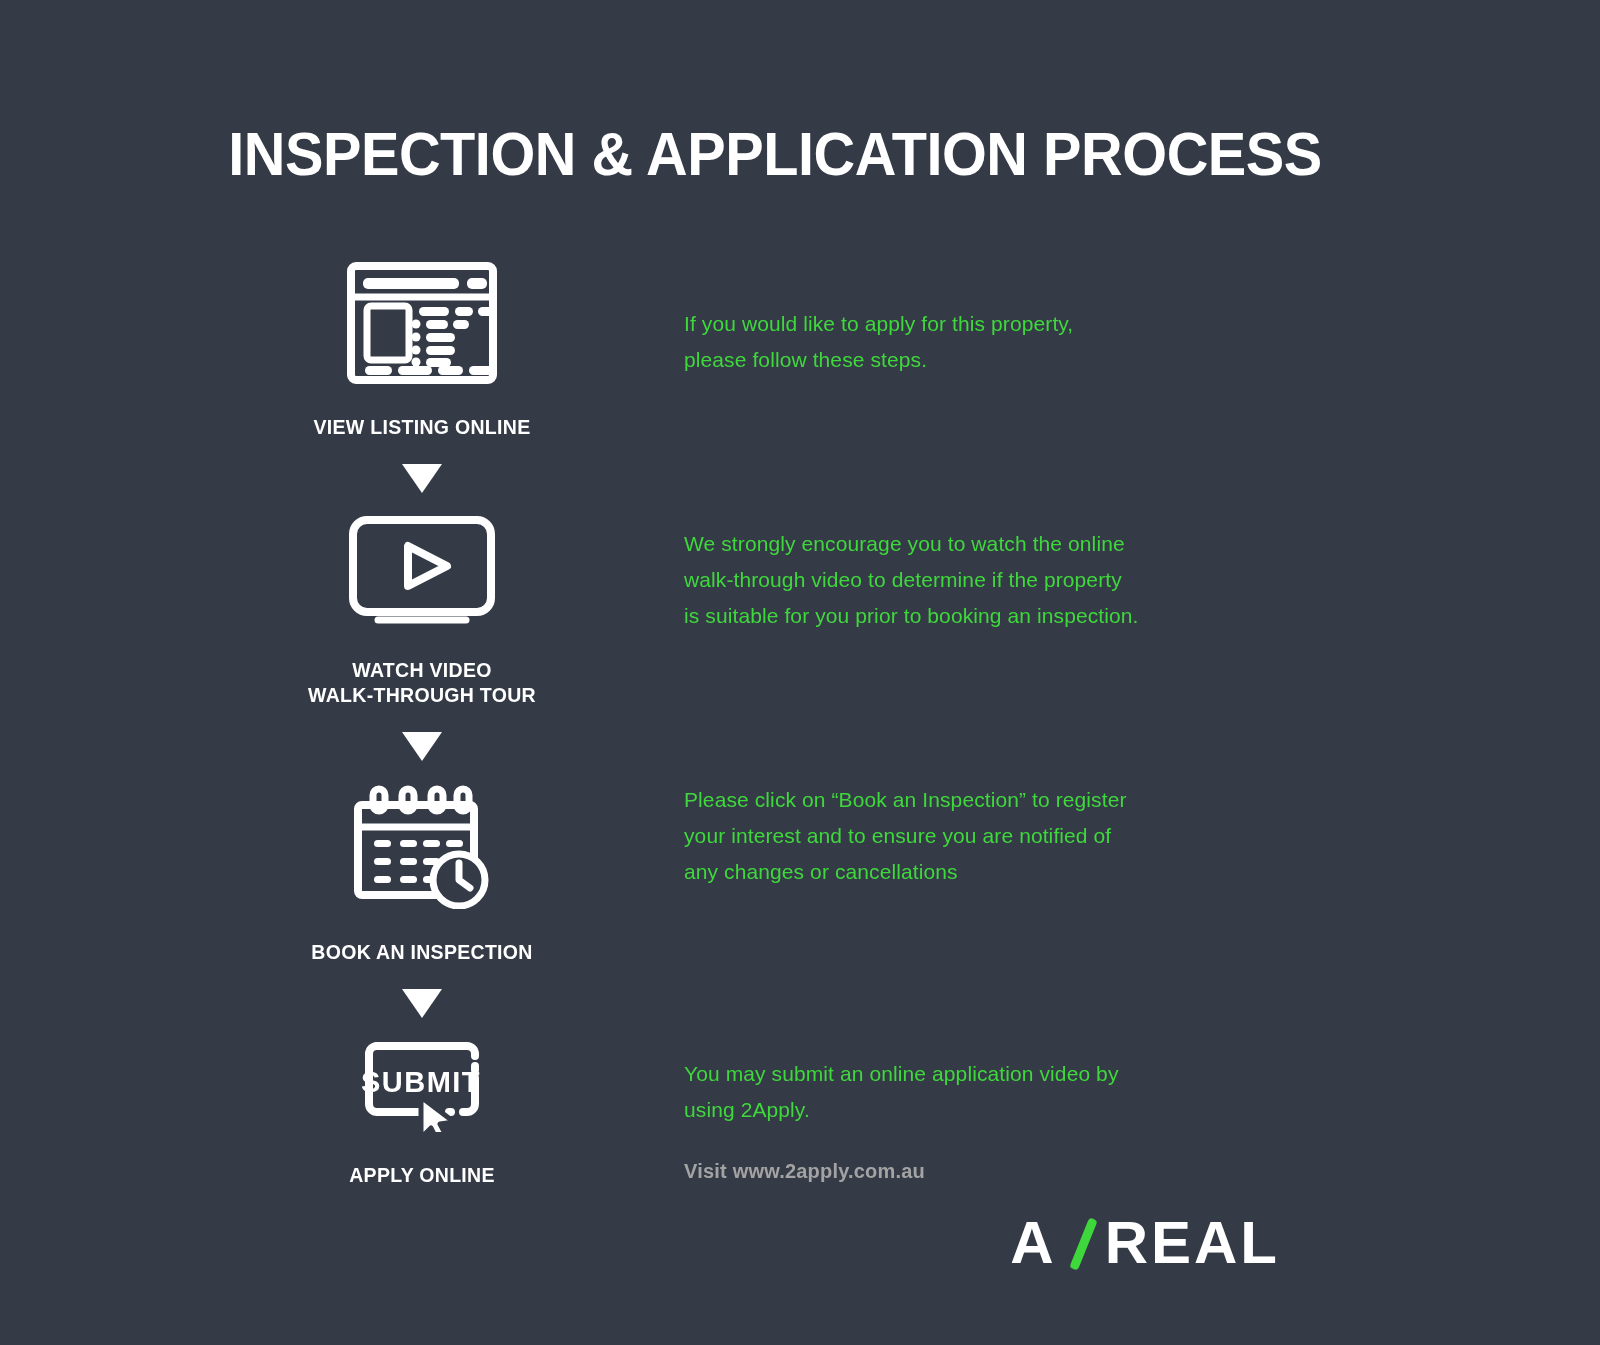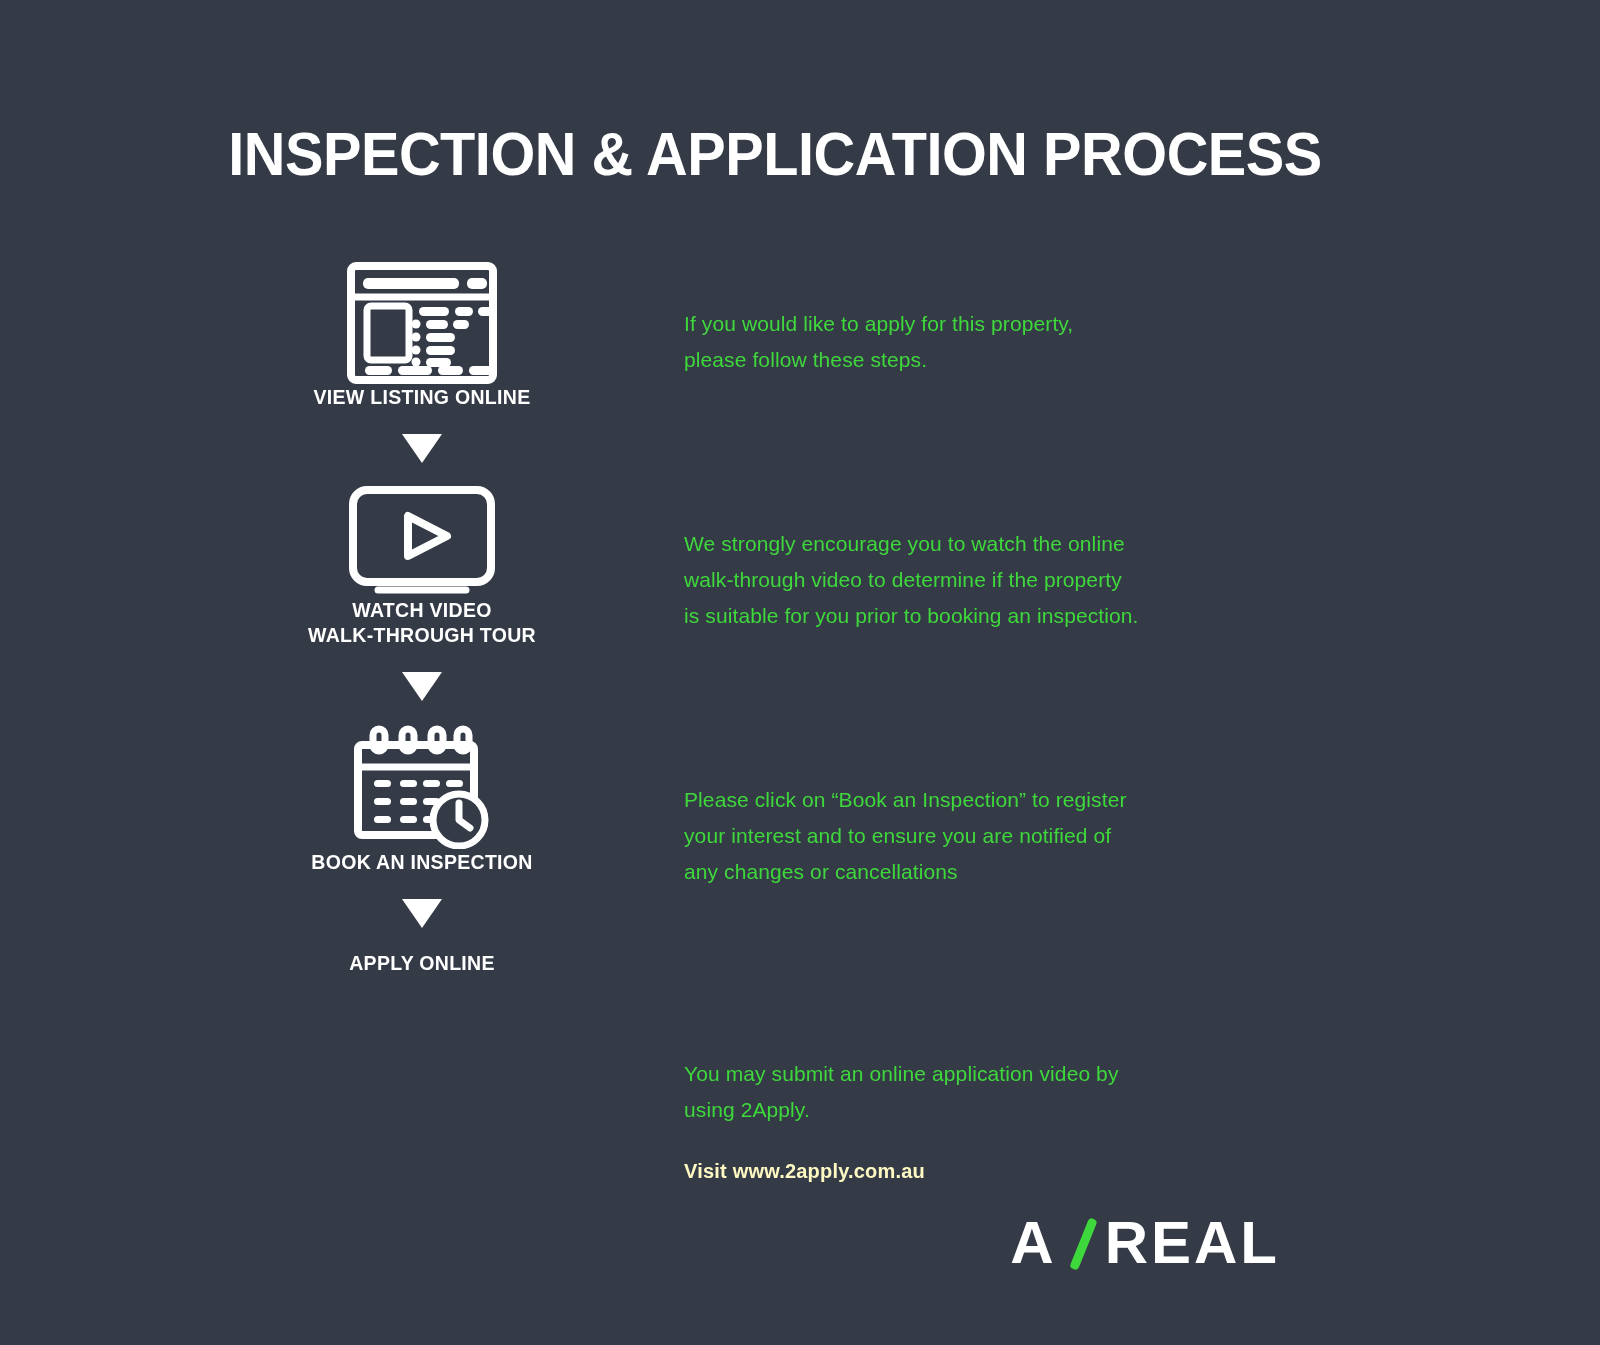--- a/index.html
+++ b/index.html
@@ -55,21 +55,21 @@
     justify-content: center;
     width: 100%;
   }
 
   .step-label {
     color: #ffffff;
     font-weight: bold;
     font-size: 19.5px;
     letter-spacing: 0.3px;
     line-height: 25px;
-    margin-top: 1px;
+    margin-top: 31px;
     white-space: pre-line;
   }
 
   .arrow {
     width: 100%;
     display: flex;
     justify-content: center;
   }
   .arrow i {
     display: block;
@@ -102,21 +102,21 @@
   }
 
   .para.p1 { top: 44px; }
   .para.p2 { top: 264px; }
   .para.p3 { top: 520px; }
   .para.p4 { top: 794px; }
 
   .visit {
     position: absolute;
     top: 898px;
-    color: #fef9c3;
+    color: #a3a3a3;
     font-size: 20px;
     font-weight: bold;
     letter-spacing: 0.2px;
   }
 
   
   .logo {
     position: absolute;
     right: 72px;
     bottom: 68px;
@@ -238,20 +238,31 @@
       <div class="step-label">BOOK AN INSPECTION</div>
     </div>
 
     <div class="gap-a"></div>
     <div class="arrow">
         <i></i>
       </div>
     <div class="gap-b"></div>
 
     <div class="step">
+      <div class="step-icon">
+        <svg width="150" height="92" viewBox="0 0 150 92" aria-hidden="true">
+          <path d="M30 6 h90 a8 8 0 0 1 8 8 v2" fill="none" stroke="#ffffff" stroke-width="8" stroke-linecap="round"></path>
+          <path d="M128 26 v4" fill="none" stroke="#ffffff" stroke-width="8" stroke-linecap="round"></path>
+          <path d="M128 38 v26 a8 8 0 0 1 -8 8 h-4" fill="none" stroke="#ffffff" stroke-width="8" stroke-linecap="round"></path>
+          <path d="M104 72 h-2" fill="none" stroke="#ffffff" stroke-width="8" stroke-linecap="round"></path>
+          <path d="M90 72 h-60 a8 8 0 0 1 -8 -8 v-50 a8 8 0 0 1 8 -8" fill="none" stroke="#ffffff" stroke-width="8" stroke-linecap="round"></path>
+          <text x="74" y="52" text-anchor="middle" font-family="Liberation Sans, sans-serif" font-weight="bold" font-size="29" letter-spacing="1.5" fill="#ffffff">SUBMIT</text>
+          <path d="M74 57 L74 98 L84 88 L92 104 L101 99 L93 84 L107 82 Z" fill="#ffffff" stroke="#343a46" stroke-width="5" stroke-linejoin="round"></path>
+        </svg>
+      </div>
       <div class="step-label">APPLY ONLINE</div>
     </div>
 
   </div>
 
   <div class="texts">
     <div class="para p1">If you would like to apply for this property,
 please follow these steps.</div>
     <div class="para p2">We strongly encourage you to watch the online
 walk-through video to determine if the property

